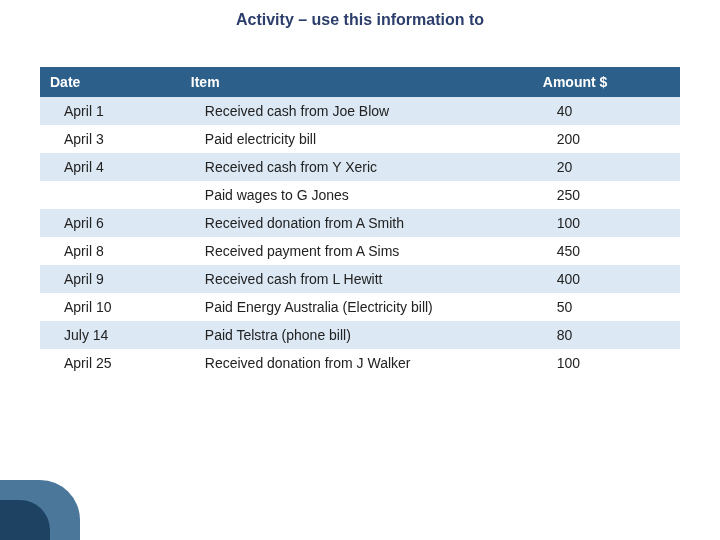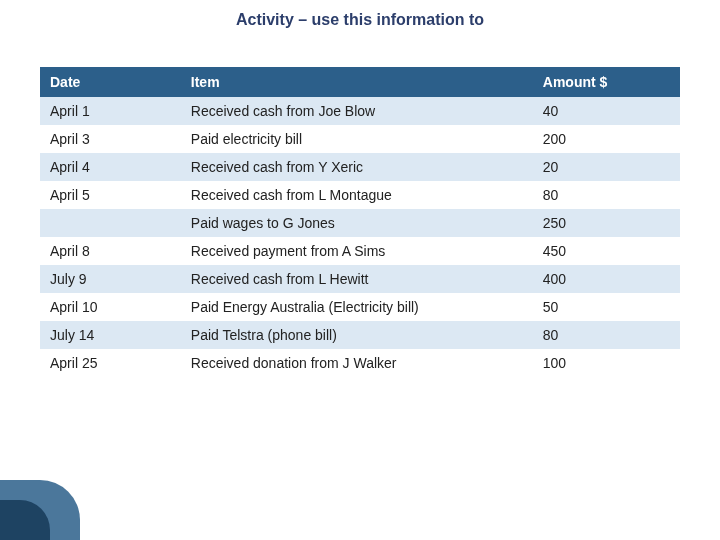--- a/index.html
+++ b/index.html
@@ -38,21 +38,21 @@
       padding: 7px 10px;
       text-align: left;
     }
     tbody tr:nth-child(odd) {
       background-color: #dce8f3;
     }
     tbody tr:nth-child(even) {
       background-color: #fff;
     }
     tbody tr td {
-      padding: 6px 10px;
+      padding: 6px 24px;
       color: #222;
     }
     .col-date { width: 22%; }
     .col-item { width: 55%; }
     .col-amount { width: 23%; }
     .bottom-decor {
       position: absolute;
       bottom: 0;
       left: 0;
       width: 80px;
@@ -97,36 +97,36 @@
           <td>April 3</td>
           <td>Paid electricity bill</td>
           <td>200</td>
         </tr>
         <tr>
           <td>April 4</td>
           <td>Received cash from Y Xeric</td>
           <td>20</td>
         </tr>
         <tr>
-          <td>April 5</td>
-          <td>Received cash from L Montague</td>
-          <td>80</td>
-        </tr>
-        <tr>
           <td></td>
           <td>Paid wages to G Jones</td>
           <td>250</td>
+        </tr>
+        <tr>
+          <td>April 6</td>
+          <td>Received donation from A Smith</td>
+          <td>100</td>
         </tr>
         <tr>
           <td>April 8</td>
           <td>Received payment from A Sims</td>
           <td>450</td>
         </tr>
         <tr>
-          <td>July 9</td>
+          <td>April 9</td>
           <td>Received cash from L Hewitt</td>
           <td>400</td>
         </tr>
         <tr>
           <td>April 10</td>
           <td>Paid Energy Australia (Electricity bill)</td>
           <td>50</td>
         </tr>
         <tr>
           <td>July 14</td>

